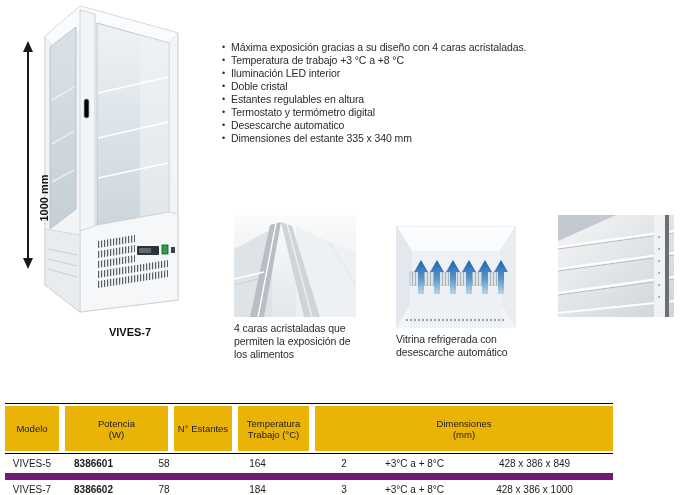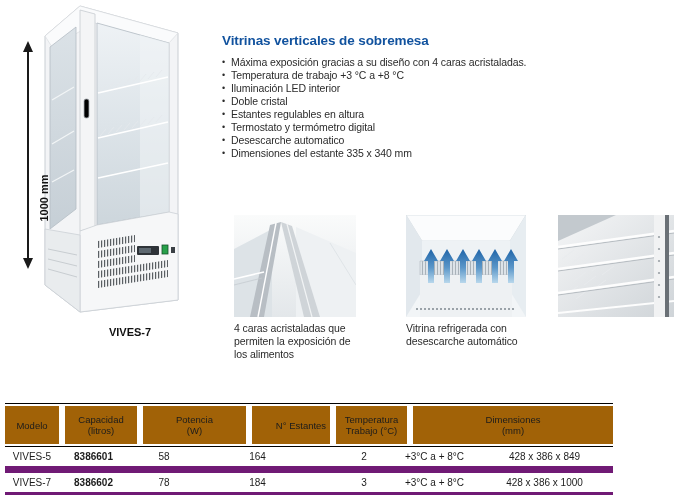--- a/index.html
+++ b/index.html
@@ -24,34 +24,34 @@
   .features{list-style:none;margin:8px 0 0 0;padding:0;width:458px;}
   .features li{
     position:relative;padding-left:9px;font-size:10.5px;line-height:13px;color:#2b2b2b;letter-spacing:-0.1px;
   }
   .features li::before{content:"•";position:absolute;left:0;top:0;font-size:9px;color:#2b2b2b;}
   
   .photo-card{position:absolute;top:215px;}
   .photo-card .ph{display:block;}
   .photo-caption{margin-top:5px;font-size:10.5px;line-height:13px;color:#2b2b2b;letter-spacing:-0.1px;}
   .card1{left:234px;width:124px;}
-  .card2{left:406px;width:122px;}
+  .card2{left:396px;width:122px;margin-top:11px;}
   .card3{left:558px;width:126px;}
   
   .spec-table{position:absolute;left:5px;top:403px;width:608px;border-top:1.5px solid #000;}
   .thead{display:flex;gap:6px;border-bottom:1px solid #000;padding:2px 0;}
   .th{
-    background:#a16207;height:38px;display:flex;flex-direction:column;justify-content:center;
+    background:#eab308;height:45px;display:flex;flex-direction:column;justify-content:center;
     text-align:center;font-size:9.5px;line-height:11px;color:#1c1c1c;
   }
   .trow{display:flex;gap:6px;align-items:center;height:19px;border-bottom:7px solid #701a75;}
   .trow:last-child{border-bottom:1.5px solid #000;}
   .td{text-align:center;font-size:10px;color:#1c1c1c;}
   .c1{width:54px;} .c2{width:57px;} .c3{width:72px;} .c4{width:103px;}
-  .c5{width:58px;padding-left:20px;} .c6{width:71px;} .c7{flex:1;}
+  .c5{width:58px;} .c6{width:71px;} .c7{flex:1;}
   .td.ref{font-weight:bold;}
 </style>
 </head>
 <body>
 
 <div class="page">
 
   <div class="product-figure">
     <svg class="fridge-svg" width="142" height="318" viewBox="0 0 142 318">
       <defs>
@@ -123,21 +123,20 @@
         <rect x="131" y="244" width="4" height="6" fill="#3a3f44"></rect>
       </g>
     </svg>
     <div class="dim-arrow">
       <div class="dim-label">1000 mm</div>
     </div>
     <div class="model-caption">VIVES-7</div>
   </div>
 
   <div class="content">
-    <div class="page-title">Vitrinas verticales de sobremesa</div>
     <ul class="features">
       <li>Máxima exposición gracias a su diseño con 4 caras acristaladas.</li>
       <li>Temperatura de trabajo +3 °C a +8 °C</li>
       <li>Iluminación LED interior</li>
       <li>Doble cristal</li>
       <li>Estantes regulables en altura</li>
       <li>Termostato y termómetro digital</li>
       <li>Desescarche automatico</li>
       <li>Dimensiones del estante 335 x 340 mm</li>
     </ul>
@@ -231,24 +230,20 @@
           <circle cx="101" cy="82" r="1.1"></circle>
       </g>
     </svg>
   </div>
 
   <div class="spec-table">
     <div class="thead">
       <div class="th c1">
           <div>Modelo</div>
         </div>
-      <div class="th c3">
-          <div>Capacidad</div>
-          <div>(litros)</div>
-        </div>
       <div class="th c4">
           <div>Potencia</div>
           <div>(W)</div>
         </div>
       <div class="th c5">
           <div>N° Estantes</div>
         </div>
       <div class="th c6">
           <div>Temperatura</div>
           <div>Trabajo (°C)</div>

